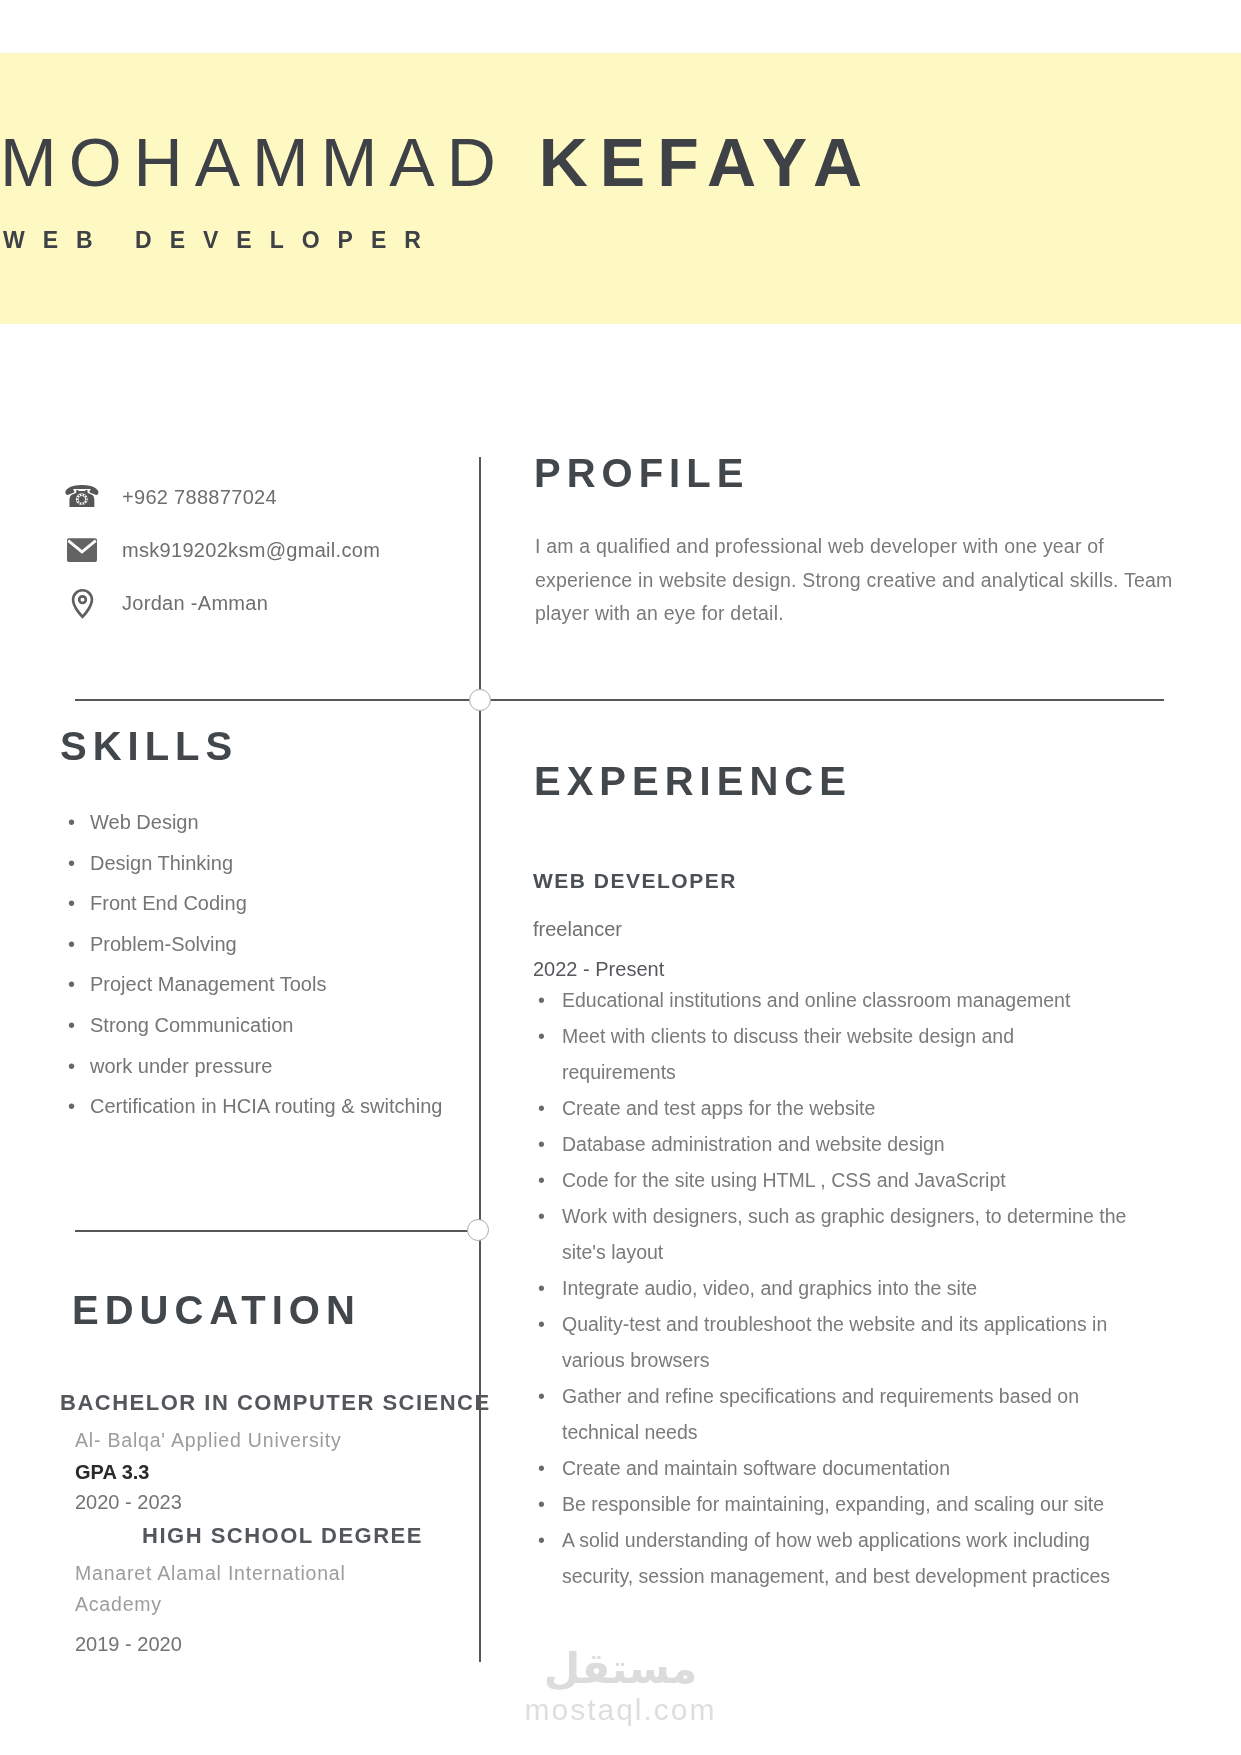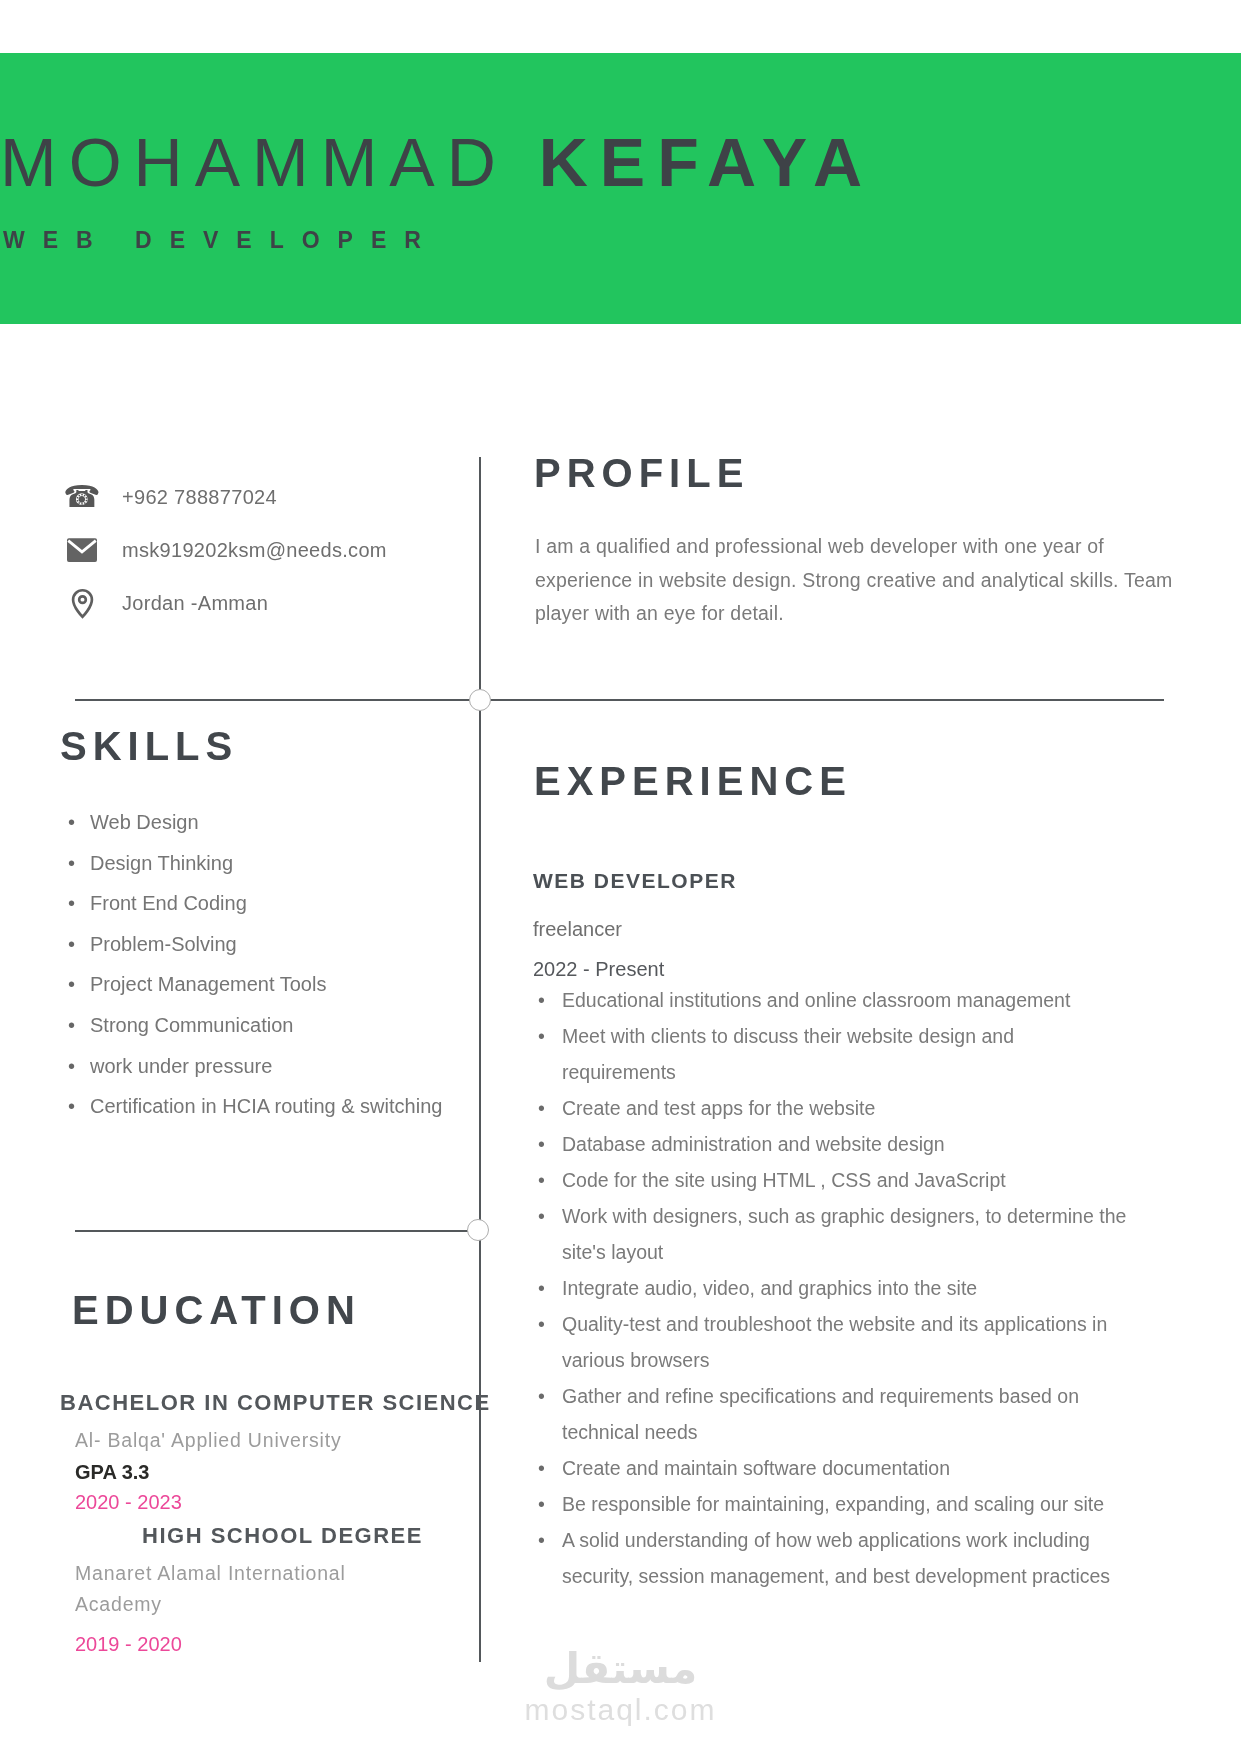--- a/index.html
+++ b/index.html
@@ -1,21 +1,21 @@
 <!DOCTYPE html>
 <html><head>
 <meta charset="utf-8">
 <style>
   html,body{margin:0;padding:0;background:#ffffff;}
   .page{
     position:relative;width:1241px;height:1755px;background:#ffffff;
     font-family:"Liberation Sans",sans-serif;overflow:hidden;
   }
   
-  .band{position:absolute;left:0;top:53px;width:100%;height:271px;background:#22c55e;}
+  .band{position:absolute;left:0;top:53px;width:100%;height:271px;background:#fef9c3;}
   .name{
     position:absolute;left:58px;top:128px;font-size:68px;line-height:68px;
     letter-spacing:12px;color:#3e4247;font-weight:400;white-space:nowrap;
   }
   .name .last{font-weight:700;}
   .job-subtitle{
     position:absolute;left:61px;top:227px;font-size:23px;letter-spacing:18px;
     font-weight:700;color:#3e4247;white-space:nowrap;
   }
   
@@ -62,21 +62,21 @@
     width:645px;font-size:19.5px;line-height:36px;color:#7a7a7a;
   }
   .exp-list li{position:relative;padding-left:24px;white-space:pre-line;}
   .exp-list li::before{content:"\2022";position:absolute;left:0;color:#6b6b6b;}
   
   .edu{position:absolute;left:60px;top:1389px;width:430px;}
   .edu-degree{font-size:22px;font-weight:700;letter-spacing:1.5px;color:#53575b;line-height:28px;white-space:nowrap;}
   .edu-degree.second{margin-left:15px;margin-top:6px;text-align:center;}
   .edu-school{margin-left:15px;margin-top:8px;font-size:19.5px;letter-spacing:0.8px;color:#9c9c9c;line-height:31px;white-space:pre-line;}
   .edu-gpa{margin-left:15px;margin-top:2px;font-size:20px;font-weight:700;color:#2a2a28;line-height:28px;}
-  .edu-dates{margin-left:15px;margin-top:2px;font-size:20px;color:#ec4899;line-height:28px;}
+  .edu-dates{margin-left:15px;margin-top:2px;font-size:20px;color:#737373;line-height:28px;}
   .edu-dates.last{margin-top:10px;}
   
   .watermark{position:absolute;left:0;right:0;top:1645px;text-align:center;}
   .wm-ar{font-family:"DejaVu Sans",sans-serif;font-size:42px;line-height:48px;font-weight:700;color:#dcdcdc;}
   .wm-domain{font-family:"Liberation Sans",sans-serif;font-size:30px;line-height:34px;letter-spacing:2px;color:#dedede;}
 </style>
 </head>
 <body>
 
 <div class="page">
@@ -101,21 +101,21 @@
         </span>
       <span class="contact-text">+962 788877024</span>
     </div>
     <div class="contact-row">
       <span class="contact-icon">
         <svg width="30" height="24" viewBox="0 0 24 19" xmlns="http://www.w3.org/2000/svg">
           <rect x="0" y="0" width="24" height="19" rx="1.5" fill="#636363"></rect>
           <path d="M1 2 L12 11 L23 2" stroke="#ffffff" stroke-width="2.2" fill="none"></path>
         </svg>
       </span>
-      <span class="contact-text">msk919202ksm@needs.com</span>
+      <span class="contact-text">msk919202ksm@gmail.com</span>
     </div>
     <div class="contact-row">
       <span class="contact-icon">
         <svg width="27" height="31" viewBox="0 0 24 28" xmlns="http://www.w3.org/2000/svg" fill="none" stroke="#5f5f5f" stroke-width="2.4">
           <path d="M12 26 C12 26 3.5 17.5 3.5 10.5 A8.5 8.5 0 1 1 20.5 10.5 C20.5 17.5 12 26 12 26 Z"></path>
           <circle cx="12" cy="10.5" r="3"></circle>
         </svg>
       </span>
       <span class="contact-text">Jordan -Amman</span>
     </div>

